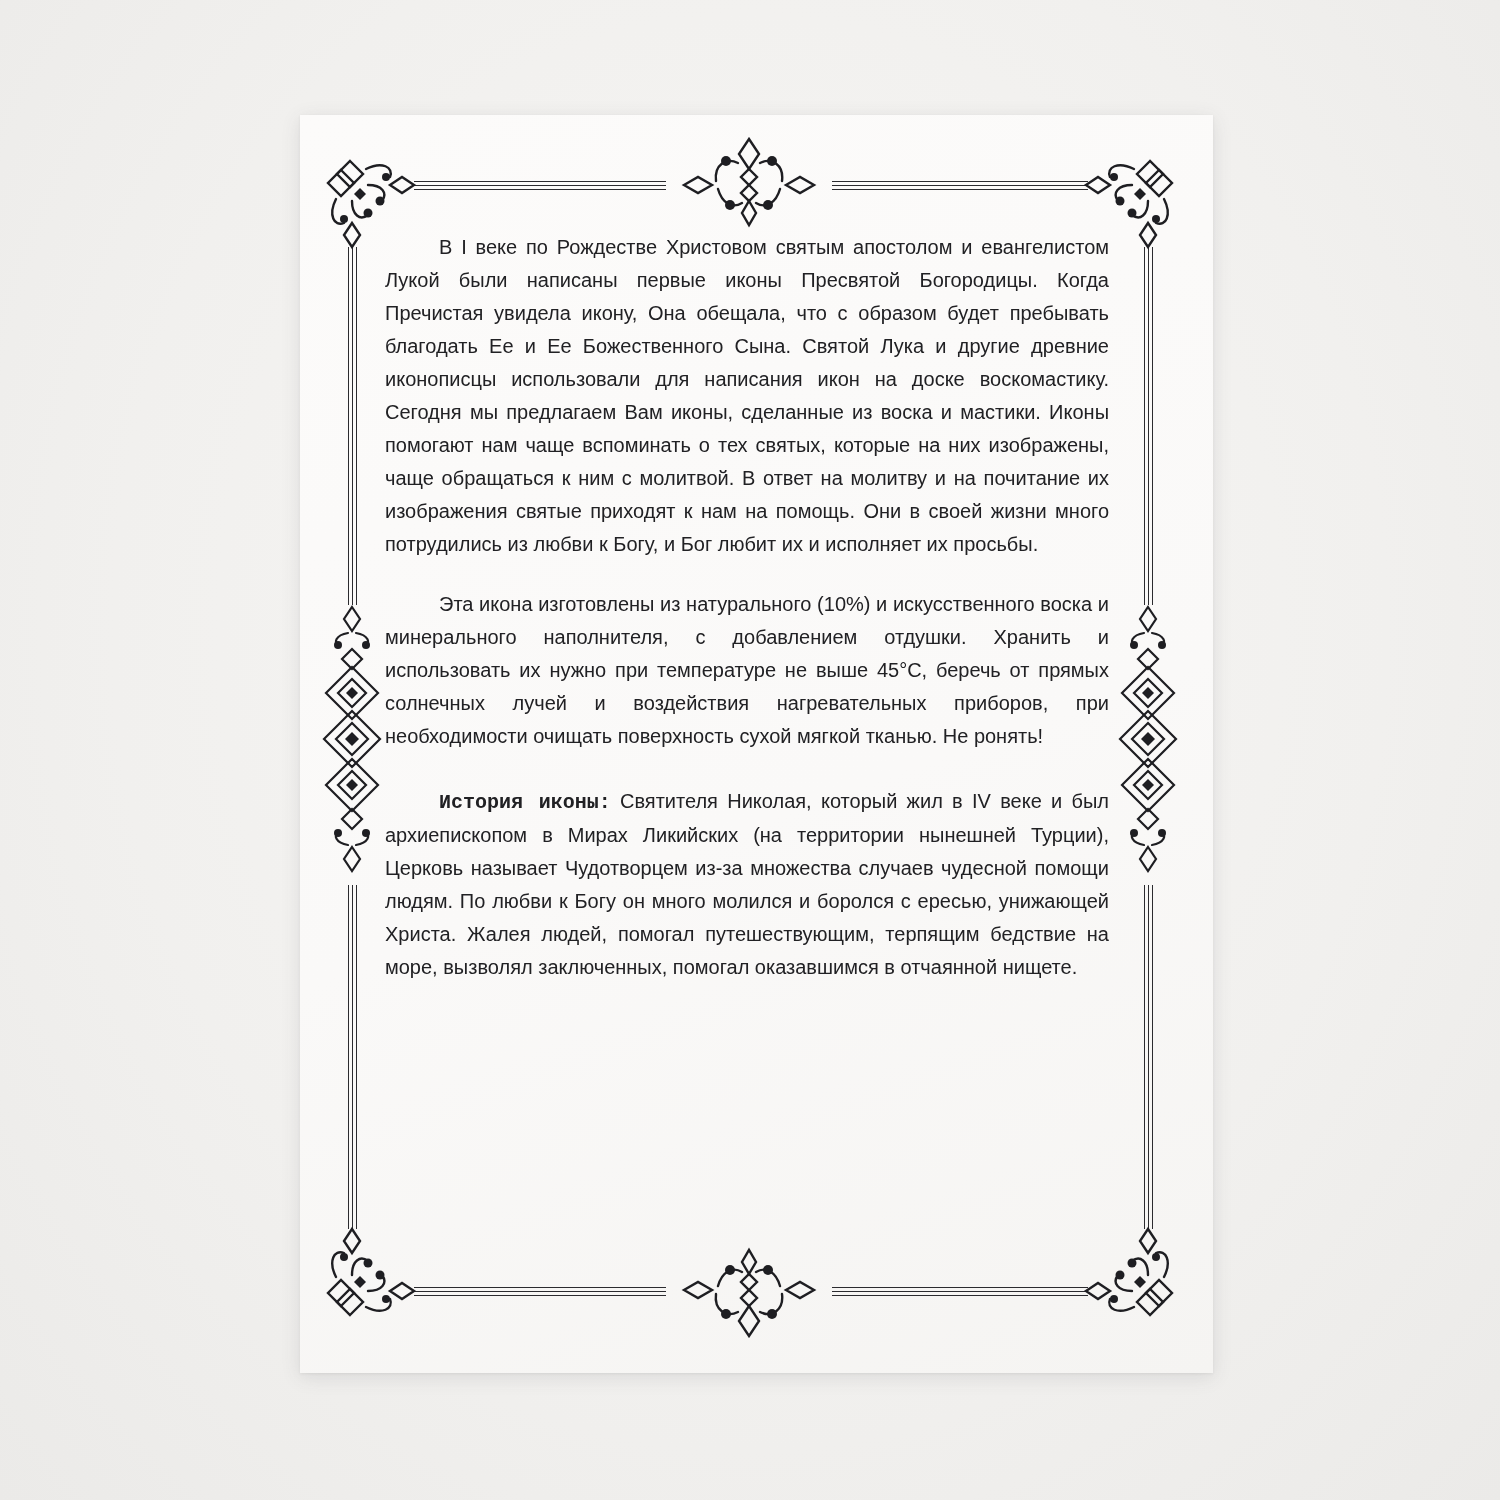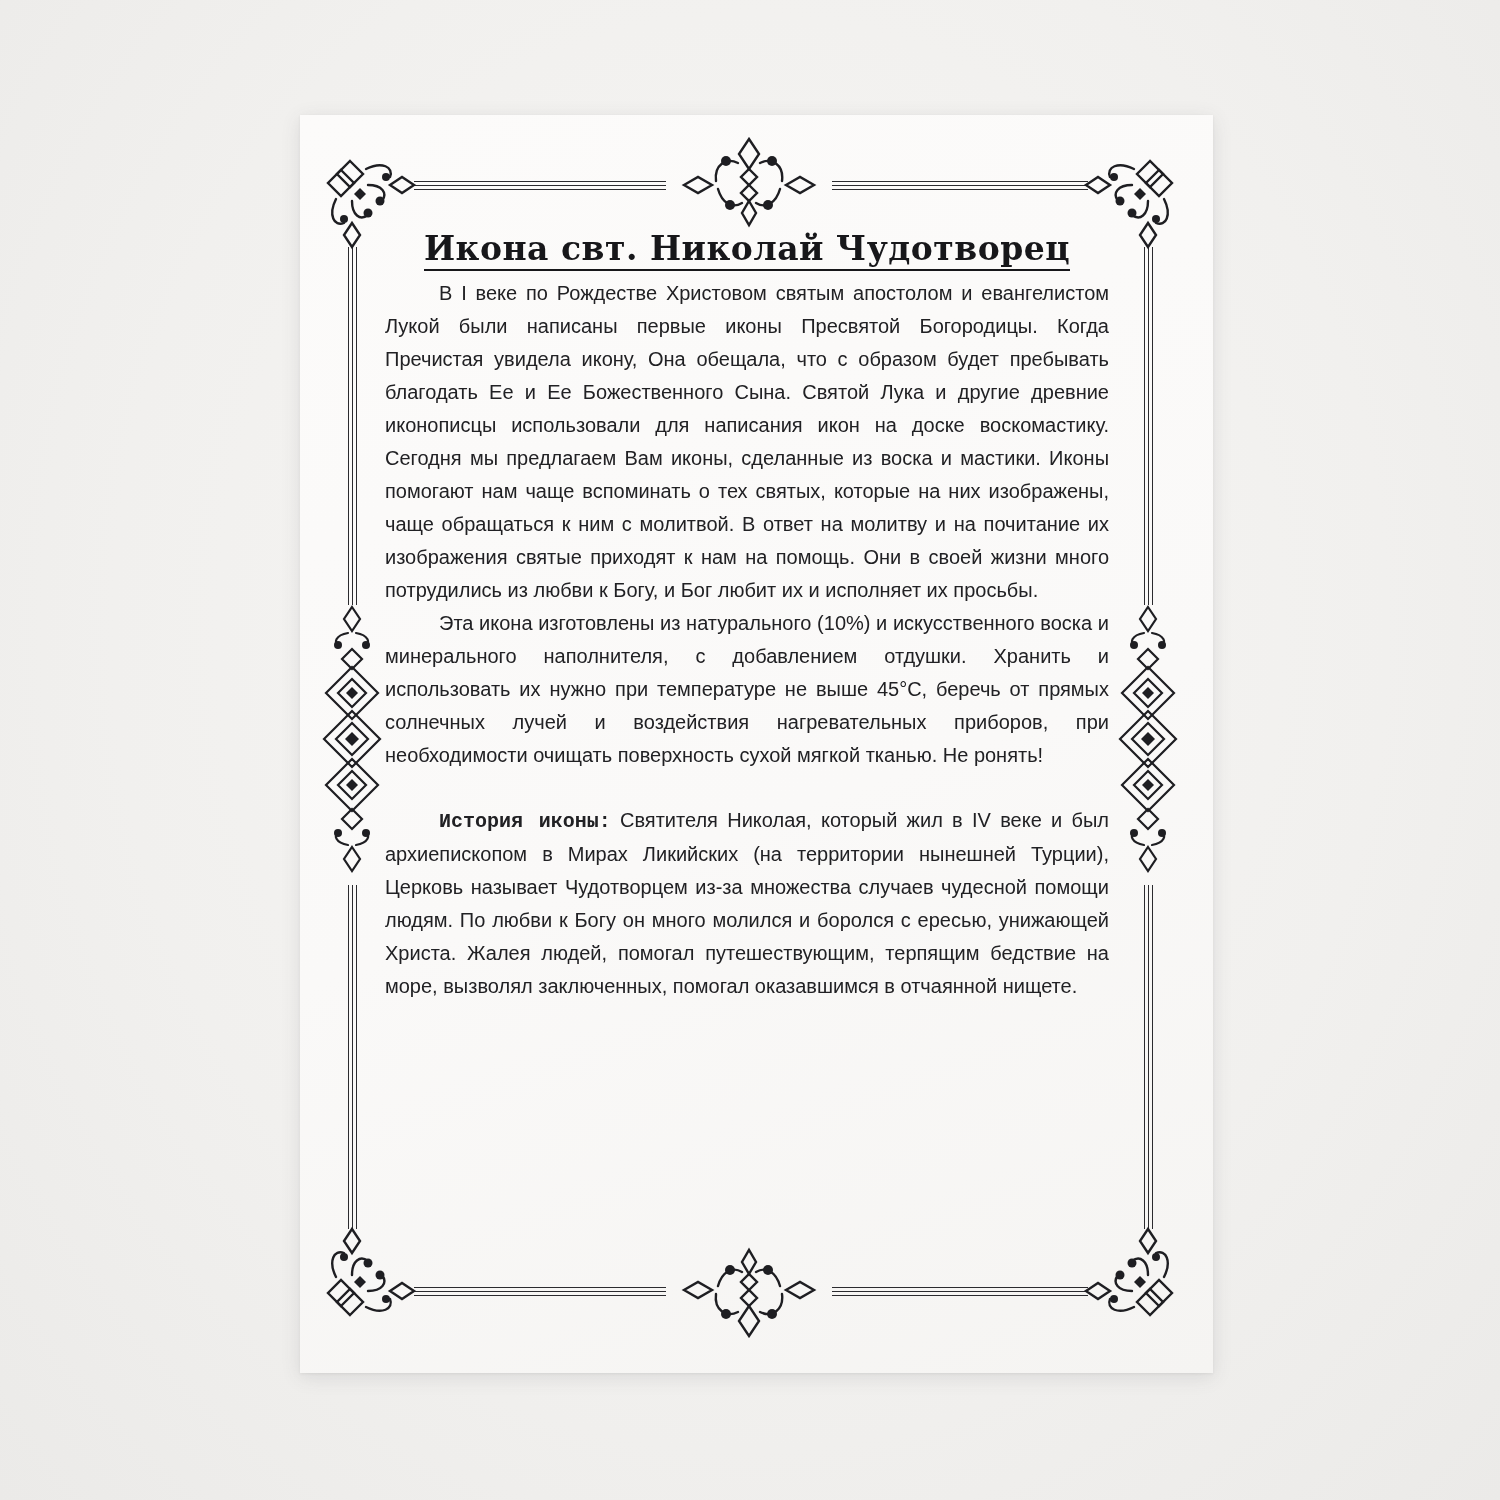--- a/index.html
+++ b/index.html
@@ -32,21 +32,21 @@
     font-family:"DejaVu Serif", serif;
     font-weight:bold;font-size:33px;line-height:36px;letter-spacing:.5px;
     color:#17171a;
   }
   .title span{border-bottom:2.5px solid #17171a;padding-bottom:1px;}
   .para{
     margin:0;font-size:20px;line-height:33px;text-align:justify;
     text-indent:54px;color:#212124;
     text-rendering:optimizeLegibility;
   }
-  .para + .para{}
+  .para + .para{margin-top:27px;}
   .para.hist{margin-top:32px;}
   .lead{font-weight:bold;font-family:Liberation Mono, monospace;}
 </style>
 </head>
 <body>
 
 <div class="photo">
   <div class="paper">
 
     <div class="h3" style="left:114px;top:66px;width:252px;"></div>
@@ -241,20 +241,19 @@
           <path d="M30 174 L36 180 L30 186 L24 180 Z"></path>
           <circle cx="16" cy="40" r="4"></circle>
             <circle cx="44" cy="40" r="4"></circle>
           <circle cx="16" cy="228" r="4"></circle>
             <circle cx="44" cy="228" r="4"></circle>
         </g>
       </svg>
     </div>
 
     <div class="content">
-      <h1 class="title"><span>Икона свт. Николай Чудотворец</span></h1>
       <p class="para">В I веке по Рождестве Христовом святым апостолом и евангелистом Лукой были написаны первые иконы Пресвятой Богородицы. Когда Пречистая увидела икону, Она обещала, что с образом будет пребывать благодать Ее и Ее Божественного Сына. Святой Лука и другие древние иконописцы использовали для написания икон на доске воскомастику. Сегодня мы предлагаем Вам иконы, сделанные из воска и мастики. Иконы помогают нам чаще вспоминать о тех святых, которые на них изображены, чаще обращаться к ним с молитвой. В ответ на молитву и на почитание их изображения святые приходят к нам на помощь. Они в своей жизни много потрудились из любви к Богу, и Бог любит их и исполняет их просьбы.</p>
       <p class="para">Эта икона изготовлены из натурального (10%) и искусственного воска и минерального наполнителя, с добавлением отдушки. Хранить и использовать их нужно при температуре не выше 45°С, беречь от прямых солнечных лучей и воздействия нагревательных приборов, при необходимости очищать поверхность сухой мягкой тканью. Не ронять!</p>
       <p class="para hist"><span class="lead">История иконы:</span><span> Святителя Николая, который жил в IV веке и был архиепископом в Мирах Ликийских (на территории нынешней Турции), Церковь называет Чудотворцем из-за множества случаев чудесной помощи людям. По любви к Богу он много молился и боролся с ересью, унижающей Христа. Жалея людей, помогал путешествующим, терпящим бедствие на море, вызволял заключенных, помогал оказавшимся в отчаянной нищете.</span></p>
     </div>
 
   </div>
 </div>
 
 </body></html>

